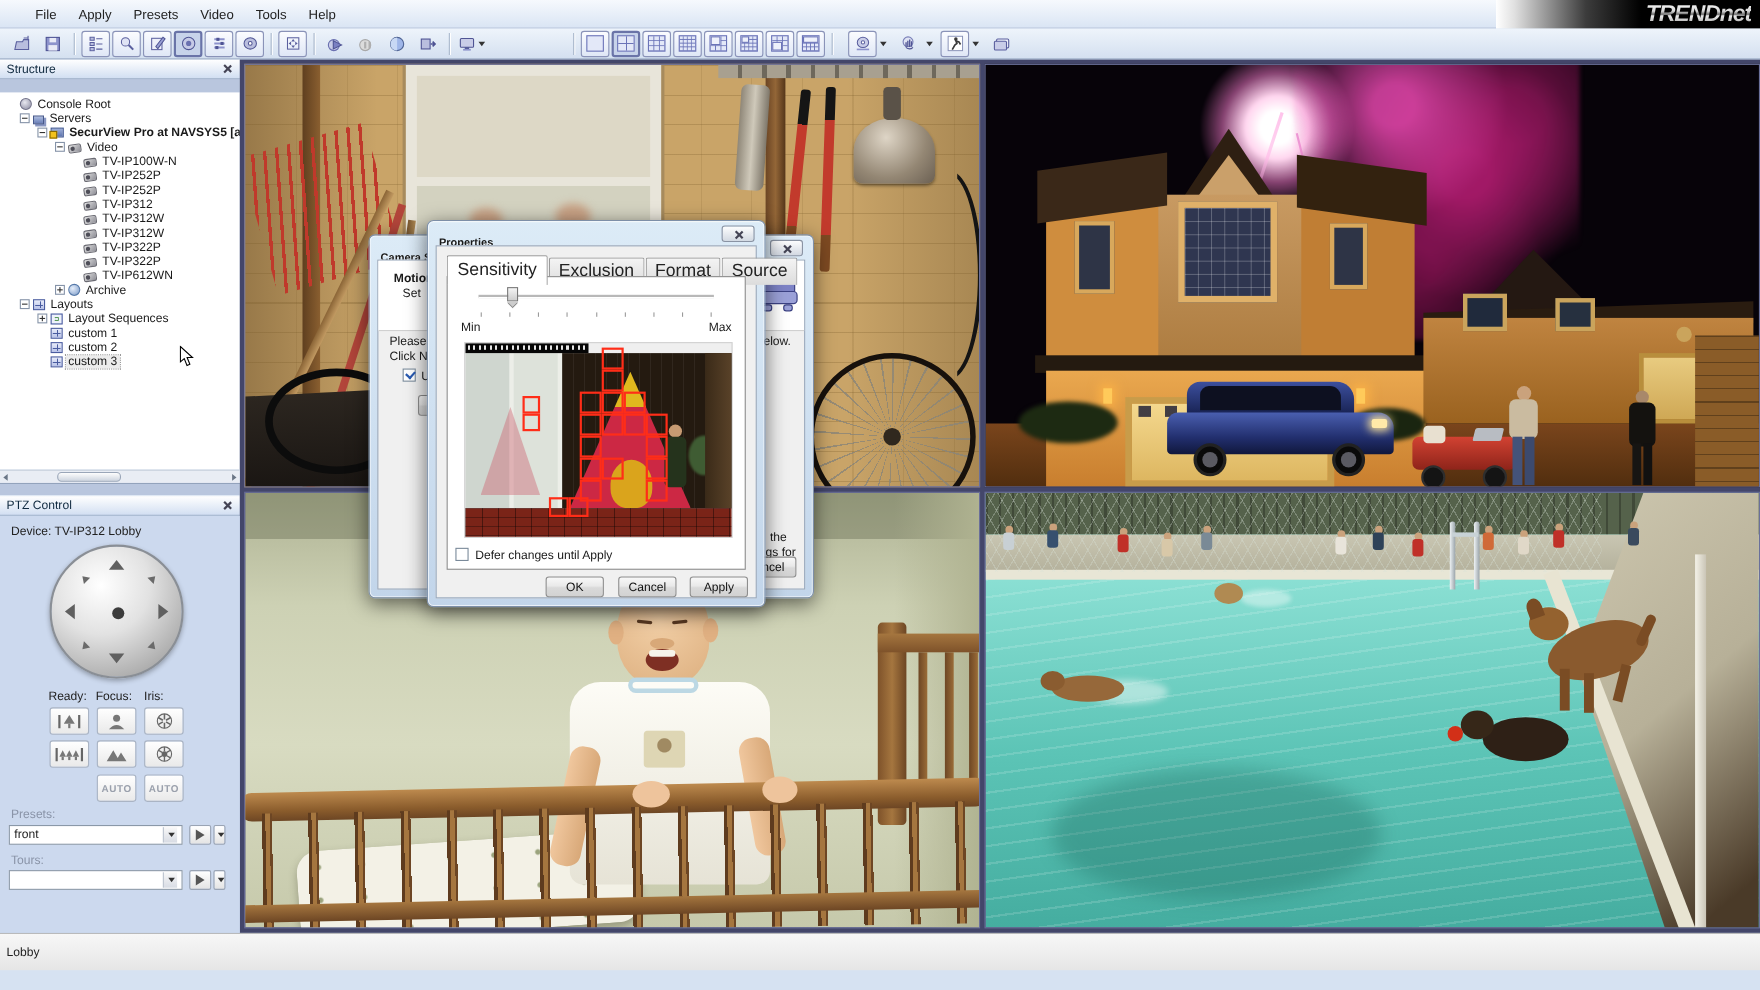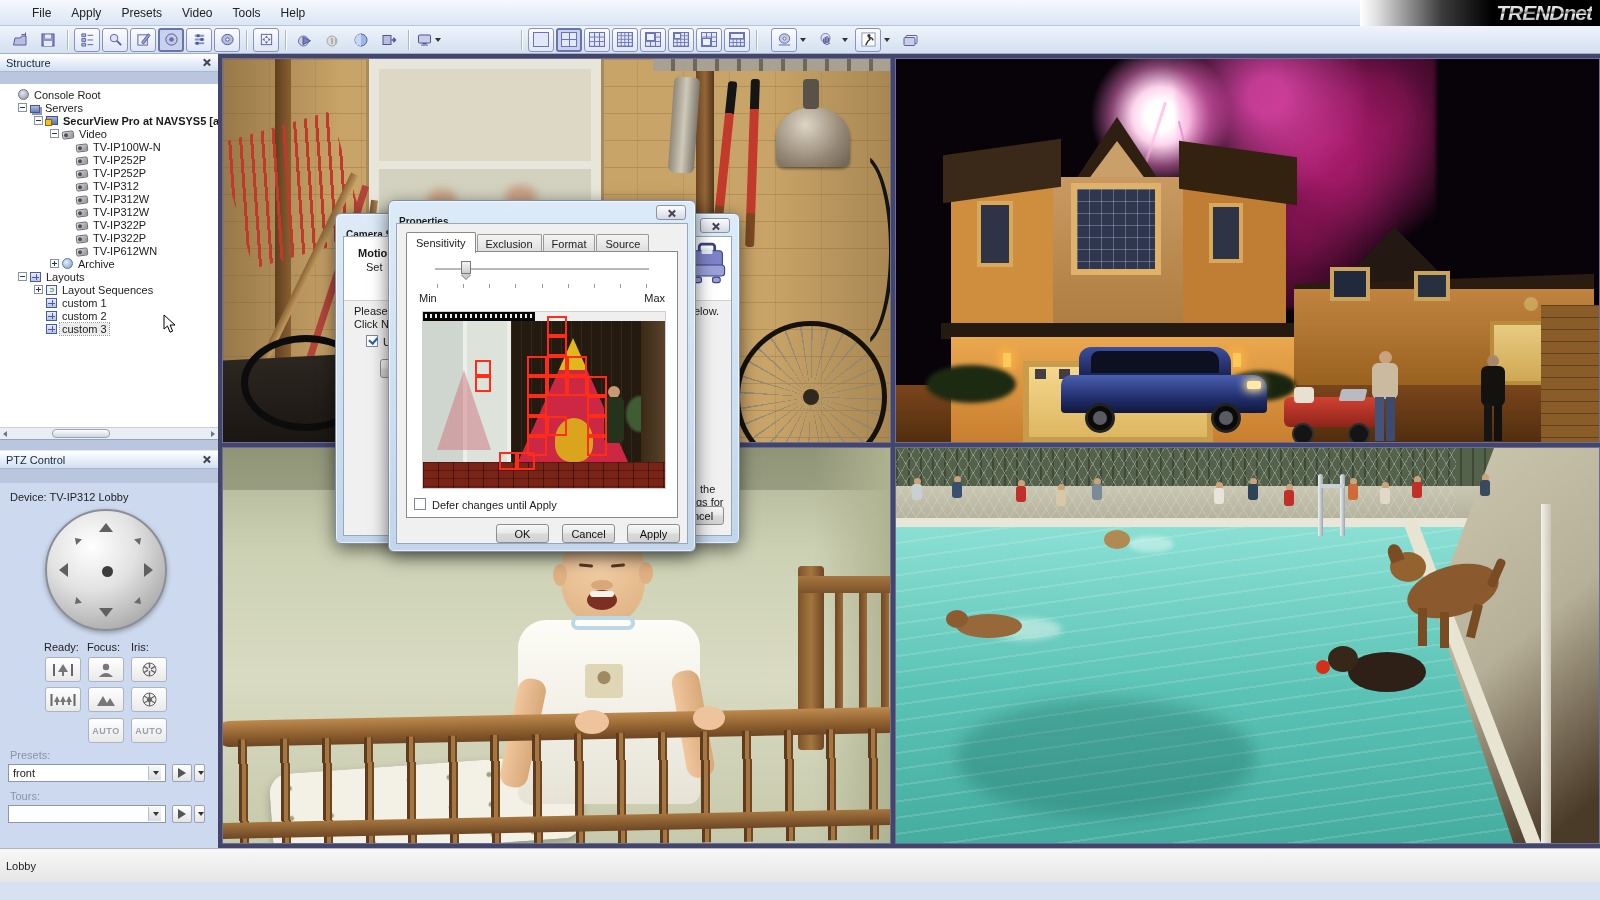--- a/index.html
+++ b/index.html
@@ -72,21 +72,21 @@
   .ti-grid::after{content:"";position:absolute;inset:1px;background:linear-gradient(to right,transparent 4px,#4a5ca0 4px,#4a5ca0 5px,transparent 5px),linear-gradient(to bottom,transparent 3px,#4a5ca0 3px,#4a5ca0 4px,transparent 4px);}
   .ti-seq{width:11px;height:10px;border:1px solid #4a5ca0;background:#eef2fc;}
   .ti-seq::after{content:"";position:absolute;inset:2px;border:1.5px solid #5a9a5a;border-left-color:transparent;border-radius:50%;}
   .hscroll{height:12px;background:#e9edf4;border-top:1px solid #c8d0dc;position:relative;}
   .hs-thumb{position:absolute;left:52px;top:1px;width:58px;height:9px;background:linear-gradient(#fdfdfd,#cfd6e0);border:1px solid #9aa6b8;border-radius:4px;}
   .hs-arrow{position:absolute;top:3px;width:0;height:0;border-top:3px solid transparent;border-bottom:3px solid transparent;}
   .hs-arrow.l{left:3px;border-right:4px solid #6a7686;}
   .hs-arrow.r{right:3px;border-left:4px solid #6a7686;}
   .gap{height:10px;}
 
-  .ptz-panel{height:398px;display:flex;flex-direction:column;border-top:1px solid #dfe8f4;gap:14px;}
+  .ptz-panel{height:398px;display:flex;flex-direction:column;border-top:1px solid #dfe8f4;}
   .ptz-body{flex:1;background:#ccd9ee;position:relative;font-size:11px;}
   .joy{position:absolute;left:45px;top:26px;width:122px;height:122px;border-radius:50%;background:radial-gradient(circle at 38% 30%,#ffffff,#e2e2e2 40%,#b2b2b2 75%,#8e8e8e 100%);border:2px solid #8a8f96;box-shadow:0 2px 5px rgba(0,0,0,.3);}
   .joy .c{position:absolute;left:55px;top:55px;width:11px;height:11px;border-radius:50%;background:#3c3c3c;}
   .tri{position:absolute;width:0;height:0;}
   .t-up{left:52px;top:12px;border-left:7px solid transparent;border-right:7px solid transparent;border-bottom:9px solid #606060;}
   .t-dn{left:52px;top:97px;border-left:7px solid transparent;border-right:7px solid transparent;border-top:9px solid #606060;}
   .t-lf{left:12px;top:52px;border-top:7px solid transparent;border-bottom:7px solid transparent;border-right:9px solid #606060;}
   .t-rt{left:97px;top:52px;border-top:7px solid transparent;border-bottom:7px solid transparent;border-left:9px solid #606060;}
   .t-d{border-left:4px solid transparent;border-right:4px solid transparent;border-bottom:6px solid #6a6a6a;}
   .ptzlab{position:absolute;color:#222;}
@@ -124,21 +124,21 @@
   .dlg-close::before,.dlg-close::after{content:"";position:absolute;left:14px;top:3px;width:1.6px;height:9px;background:#445;}
   .dlg-close::before{transform:rotate(45deg);}
   .dlg-close::after{transform:rotate(-45deg);}
   .dlg-body{position:absolute;left:7px;right:7px;top:22px;bottom:7px;background:#f0f0f0;border:1px solid #98a8bc;}
   .btn{background:linear-gradient(#f8f8f8,#e9e9e9 45%,#d9d9d9 55%,#d2d2d2);border:1px solid #8e8e8e;border-radius:3px;font-size:11px;color:#111;display:flex;align-items:center;justify-content:center;}
   .cbx{width:12px;height:12px;background:#fff;border:1px solid #7a8a9a;display:inline-block;position:relative;flex:none;}
   .cbx.checked::after{content:"";position:absolute;left:2px;top:1px;width:6px;height:3.5px;border-left:2px solid #2a5ab0;border-bottom:2px solid #2a5ab0;transform:rotate(-48deg);}
 
   
   .tabs{position:absolute;left:9px;top:8px;display:flex;align-items:flex-end;}
-  .tab{padding:3px 8px 3px;background:linear-gradient(#f4f4f4,#dcdcdc);border:1px solid #9a9a9a;border-bottom:none;margin-right:1px;font-size:11px;color:#222;border-radius:2px 2px 0 0;}
+  .tab{padding:3px 8px 3px;background:linear-gradient(#f4f4f4,#dcdcdc);border:1px solid #9a9a9a;border-bottom:none;margin-right:1px;font-size:16px;color:#222;border-radius:2px 2px 0 0;}
   .tab.on{background:#fff;position:relative;z-index:3;padding:4px 9px;border-color:#8a8a8a;}
   .page{position:absolute;left:9px;right:9px;top:27px;height:267px;background:#fff;border:1px solid #8a8a8a;z-index:2;}
   .track{position:absolute;left:28px;right:28px;top:16px;height:3px;background:#b8b8b8;border-bottom:1px solid #fff;}
   .thumb{position:absolute;left:12%;top:-7px;width:10px;height:13px;background:linear-gradient(#f4f4f4,#cdcdcd);border:1px solid #787878;}
   .thumb::after{content:"";position:absolute;left:-1px;top:12px;width:0;height:0;border-left:5px solid transparent;border-right:5px solid transparent;border-top:5px solid #cdcdcd;filter:drop-shadow(0 1px 0 #787878);}
   .ticks{position:absolute;left:30px;right:30px;top:32px;display:flex;justify-content:space-between;}
   .ticks i{width:1px;height:4px;background:#9a9a9a;}
   .pv{position:absolute;left:15px;top:59px;width:244px;height:178px;background:#efefef;overflow:hidden;border:1px solid #d0d0d0;}
   .pv>div{position:absolute;}
   .mc{position:absolute;border:2px solid #ff2d18;}

